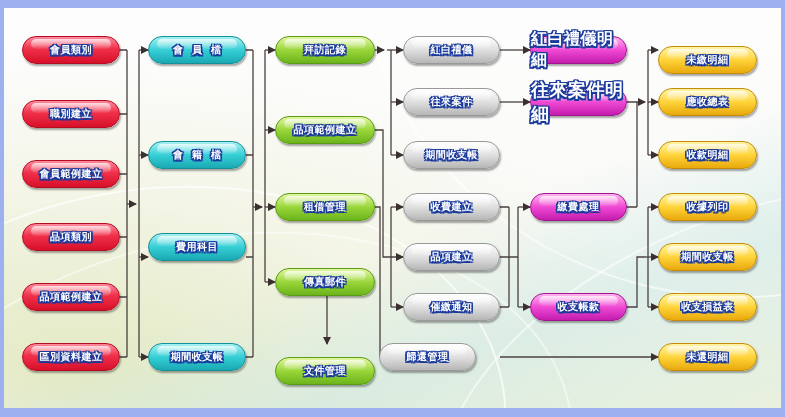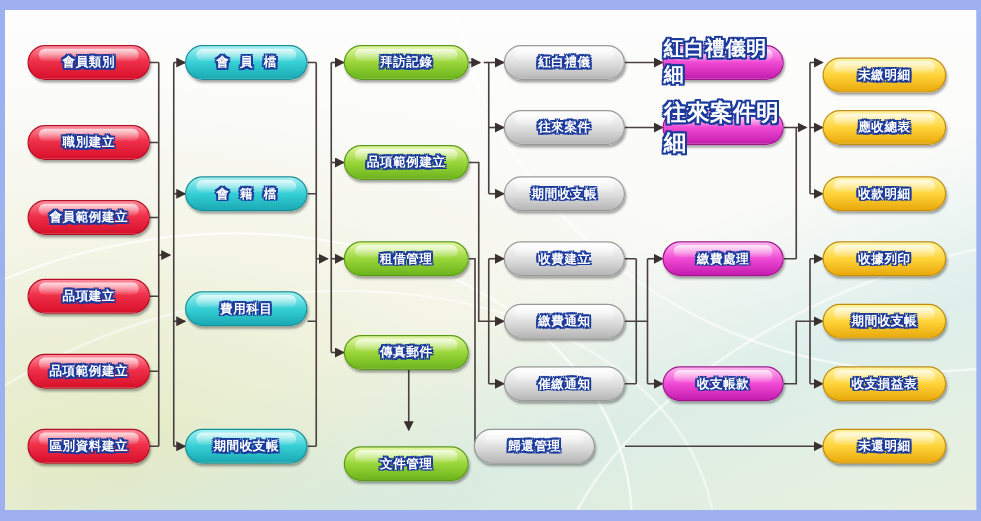--- a/index.html
+++ b/index.html
@@ -107,21 +107,21 @@
 <div class="node red" style="left:22px; top:36px; width:98px;">
     <span>會員類別</span>
   </div>
 <div class="node red" style="left:22px; top:100px; width:98px;text-align:center;">
     <span>職別建立</span>
   </div>
 <div class="node red" style="left:22px; top:160px; width:98px;">
     <span>會員範例建立</span>
   </div>
 <div class="node red" style="left:22px; top:223px; width:98px;">
-    <span>品項建立</span>
+    <span>品項類別</span>
   </div>
 <div class="node red" style="left:22px; top:283px; width:98px;">
     <span>品項範例建立</span>
   </div>
 <div class="node red" style="left:22px; top:343px; width:98px;">
     <span>區別資料建立</span>
   </div>
 
 <div class="node teal spaced" style="left:148px; top:36px; width:98px;">
     <span>會員檔</span>
@@ -158,21 +158,21 @@
 <div class="node gray" style="left:403px; top:88px; width:97px;">
     <span>往來案件</span>
   </div>
 <div class="node gray" style="left:403px; top:141px; width:97px;">
     <span>期間收支帳</span>
   </div>
 <div class="node gray" style="left:403px; top:193px; width:97px;">
     <span>收費建立</span>
   </div>
 <div class="node gray" style="left:403px; top:243px; width:97px;">
-    <span>繳費通知</span>
+    <span>品項建立</span>
   </div>
 <div class="node gray" style="left:403px; top:293px; width:97px;">
     <span>催繳通知</span>
   </div>
 <div class="node gray" style="left:379px; top:343px; width:97px;">
     <span>歸還管理</span>
   </div>
 
 <div class="node magenta" style="left:530px; top:36px; width:97px; font-size:16px;">
     <span>紅白禮儀明細</span>

